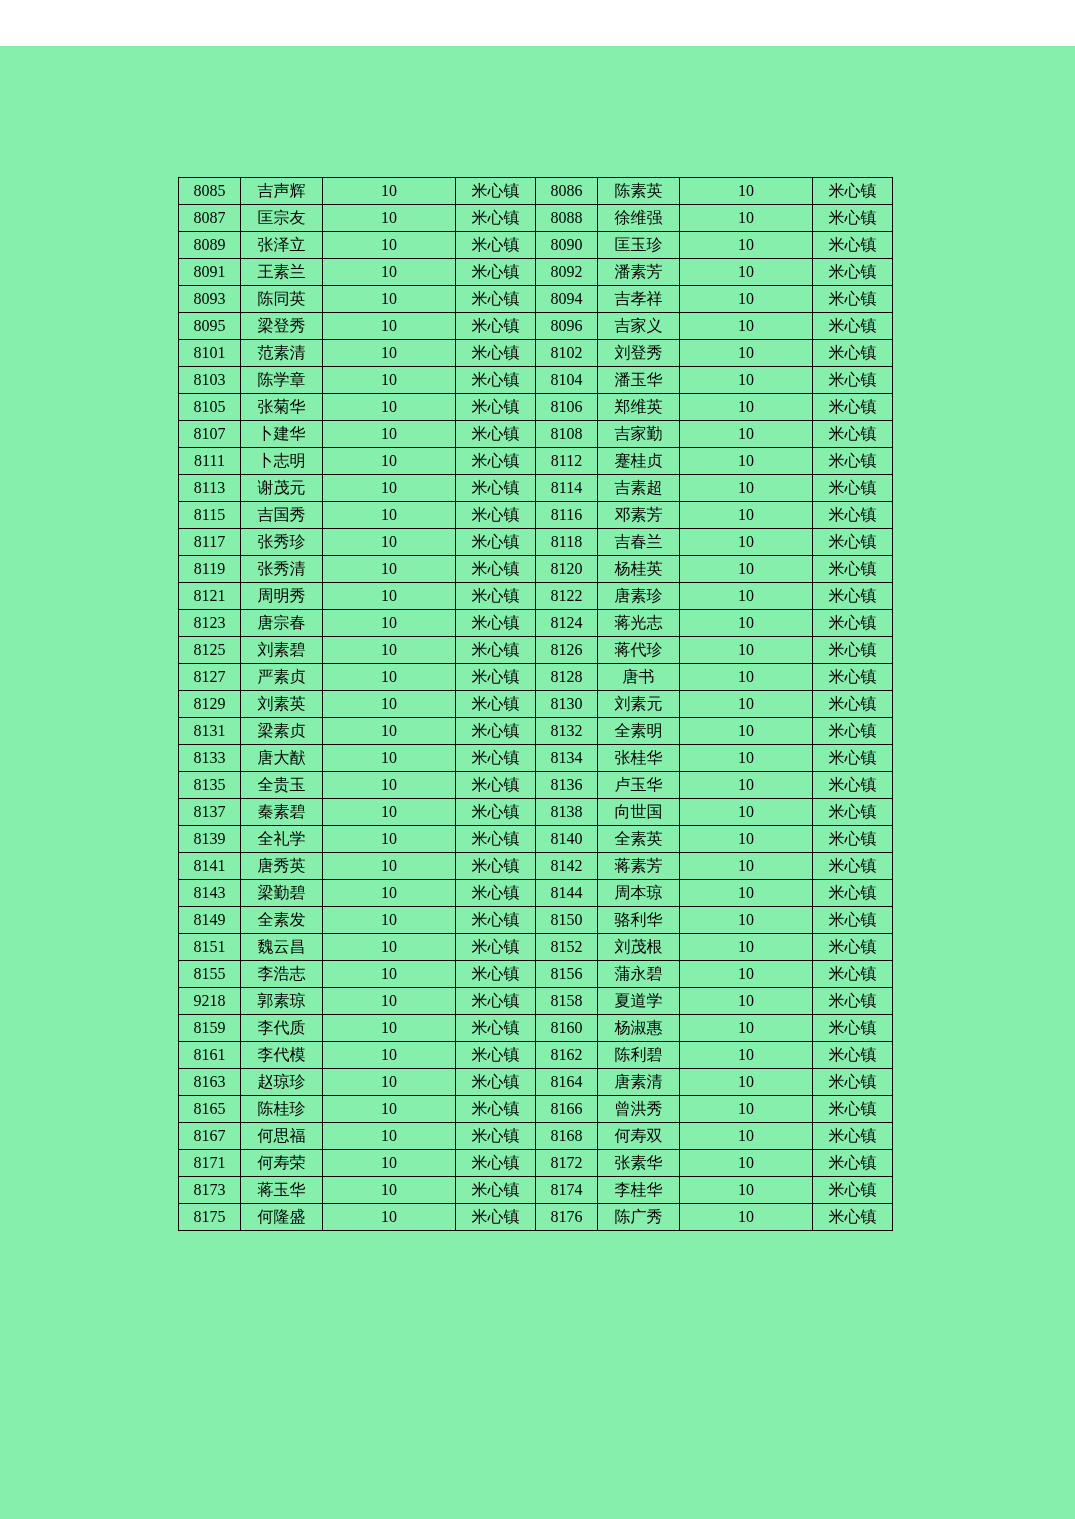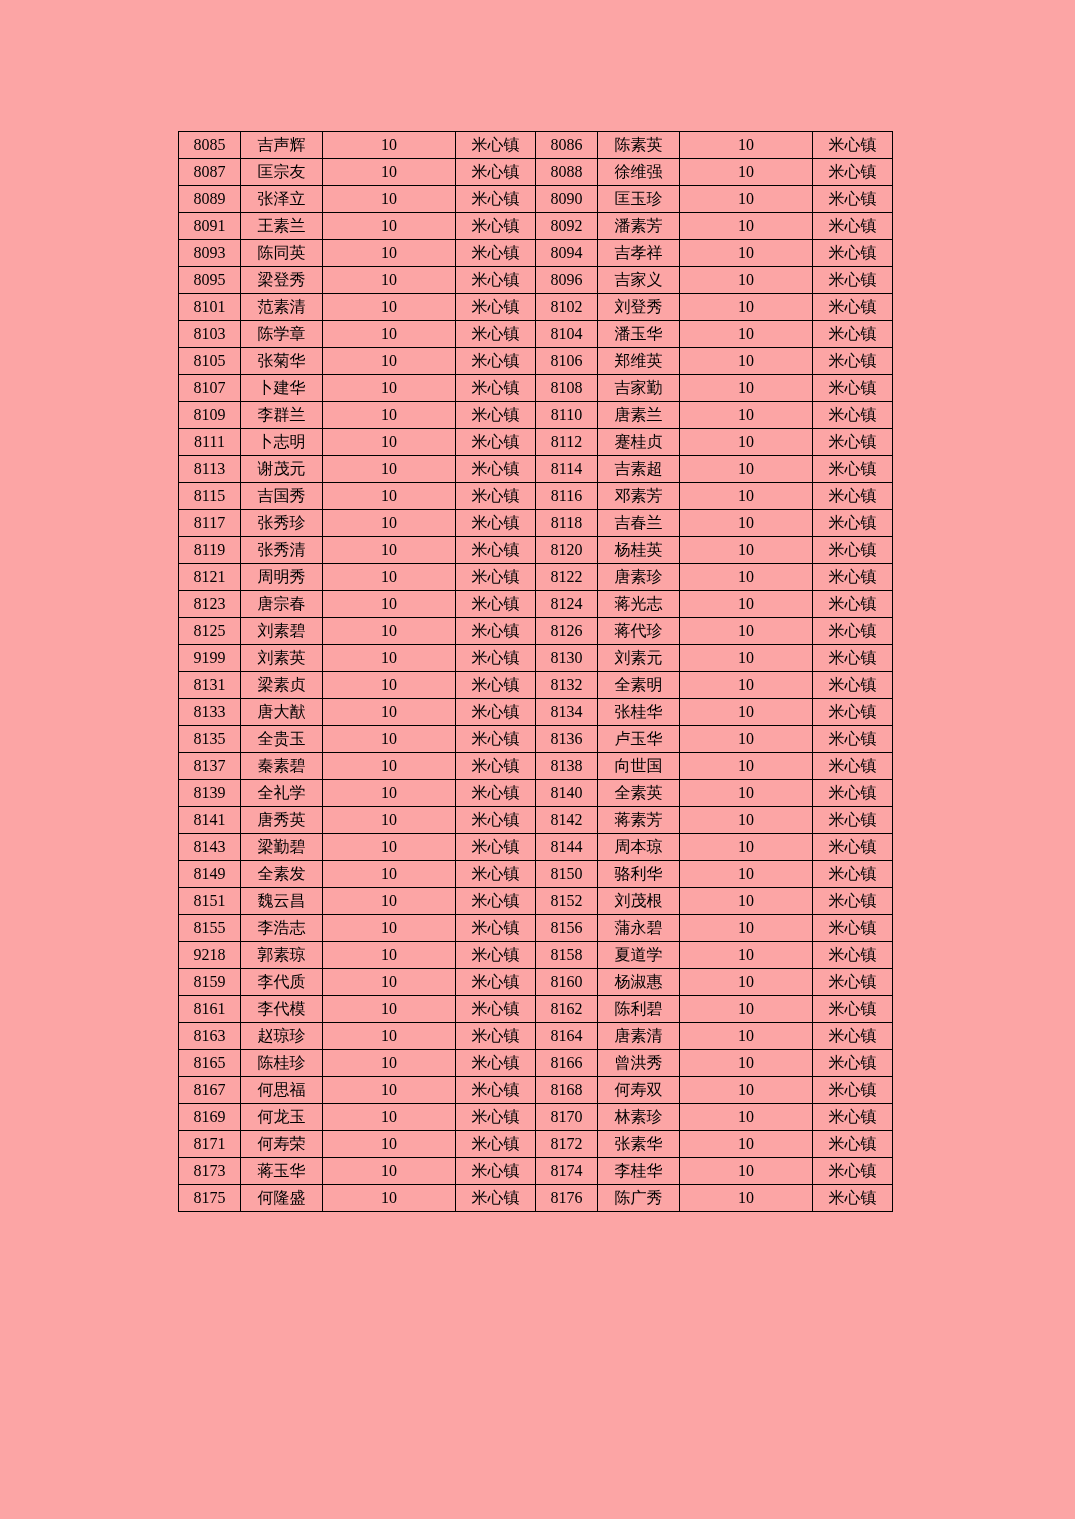--- a/index.html
+++ b/index.html
@@ -10,21 +10,22 @@
   body {
     width: 1075px;
     height: 1519px;
     position: relative;
     font-family: "Liberation Serif", "DejaVu Serif", serif;
     color: #000000;
   }
   .page {
     position: absolute;
     inset: 0;
-    background: #fca5a5;
+    background: #86efac;
+    margin-top: 46px;
   }
   .table-wrap {
     position: absolute;
     left: 178px;
     top: 131px;
   }
   table.records {
     border-collapse: collapse;
     table-layout: fixed;
   }
@@ -155,30 +156,20 @@
             <td>8107</td>
             <td>卜建华</td>
             <td>10</td>
             <td>米心镇</td>
             <td>8108</td>
             <td>吉家勤</td>
             <td>10</td>
             <td>米心镇</td>
           </tr>
           <tr>
-            <td>8109</td>
-            <td>李群兰</td>
-            <td>10</td>
-            <td>米心镇</td>
-            <td>8110</td>
-            <td>唐素兰</td>
-            <td>10</td>
-            <td>米心镇</td>
-          </tr>
-          <tr>
             <td>8111</td>
             <td>卜志明</td>
             <td>10</td>
             <td>米心镇</td>
             <td>8112</td>
             <td>蹇桂贞</td>
             <td>10</td>
             <td>米心镇</td>
           </tr>
           <tr>
@@ -245,21 +236,31 @@
             <td>8125</td>
             <td>刘素碧</td>
             <td>10</td>
             <td>米心镇</td>
             <td>8126</td>
             <td>蒋代珍</td>
             <td>10</td>
             <td>米心镇</td>
           </tr>
           <tr>
-            <td>9199</td>
+            <td>8127</td>
+            <td>严素贞</td>
+            <td>10</td>
+            <td>米心镇</td>
+            <td>8128</td>
+            <td>唐书</td>
+            <td>10</td>
+            <td>米心镇</td>
+          </tr>
+          <tr>
+            <td>8129</td>
             <td>刘素英</td>
             <td>10</td>
             <td>米心镇</td>
             <td>8130</td>
             <td>刘素元</td>
             <td>10</td>
             <td>米心镇</td>
           </tr>
           <tr>
             <td>8131</td>
@@ -411,30 +412,20 @@
             <td>10</td>
             <td>米心镇</td>
           </tr>
           <tr>
             <td>8167</td>
             <td>何思福</td>
             <td>10</td>
             <td>米心镇</td>
             <td>8168</td>
             <td>何寿双</td>
-            <td>10</td>
-            <td>米心镇</td>
-          </tr>
-          <tr>
-            <td>8169</td>
-            <td>何龙玉</td>
-            <td>10</td>
-            <td>米心镇</td>
-            <td>8170</td>
-            <td>林素珍</td>
             <td>10</td>
             <td>米心镇</td>
           </tr>
           <tr>
             <td>8171</td>
             <td>何寿荣</td>
             <td>10</td>
             <td>米心镇</td>
             <td>8172</td>
             <td>张素华</td>

